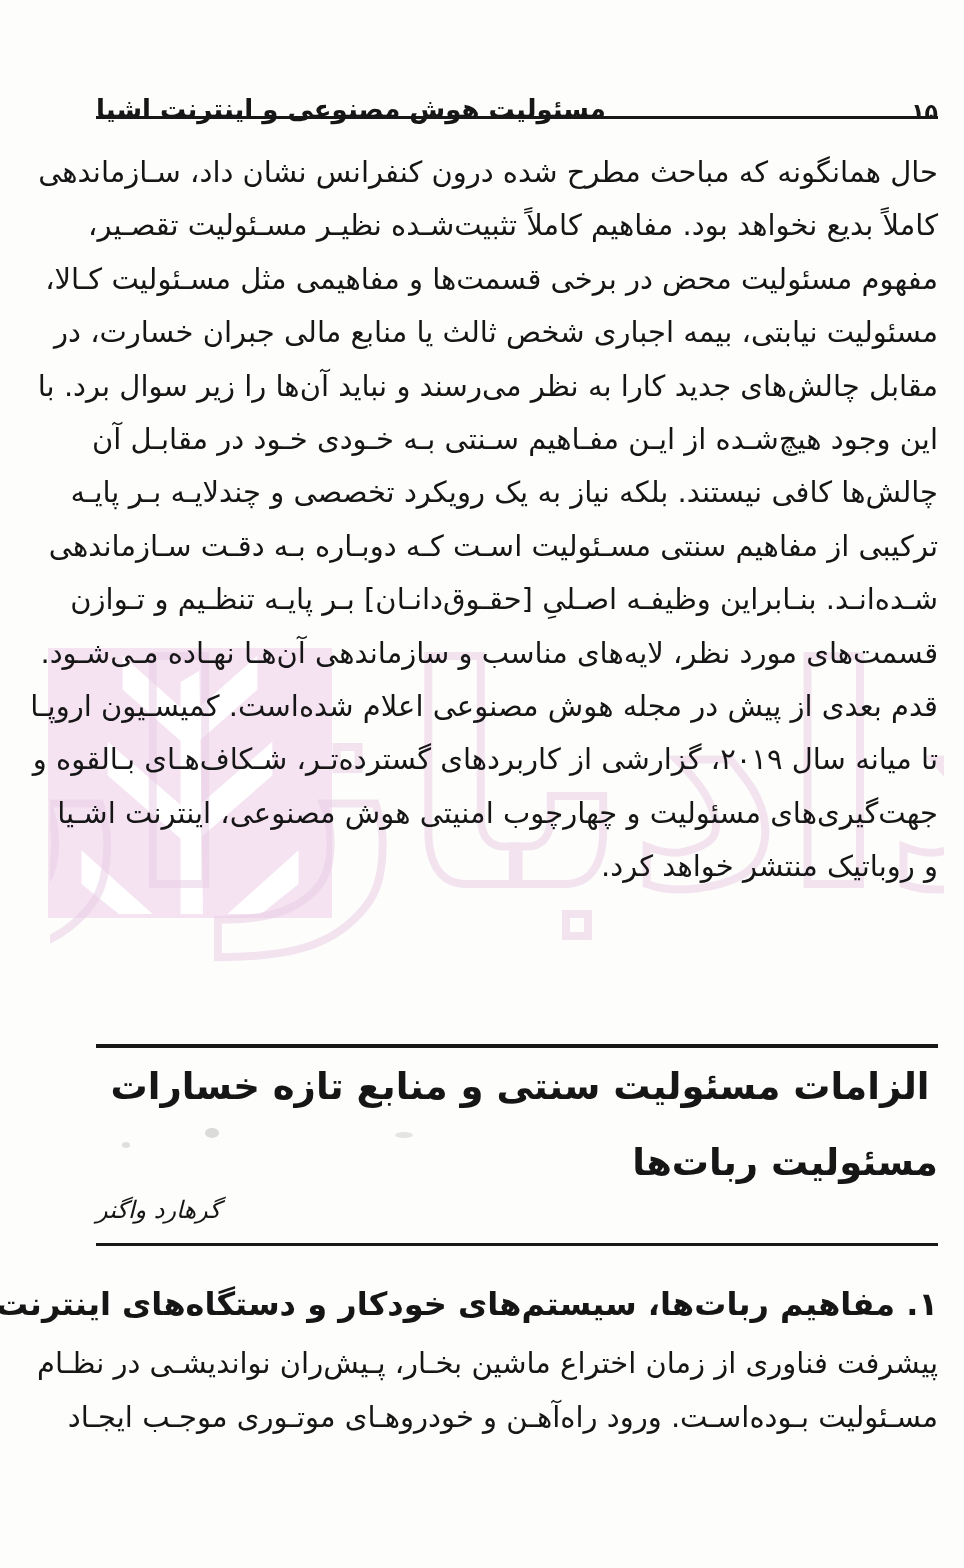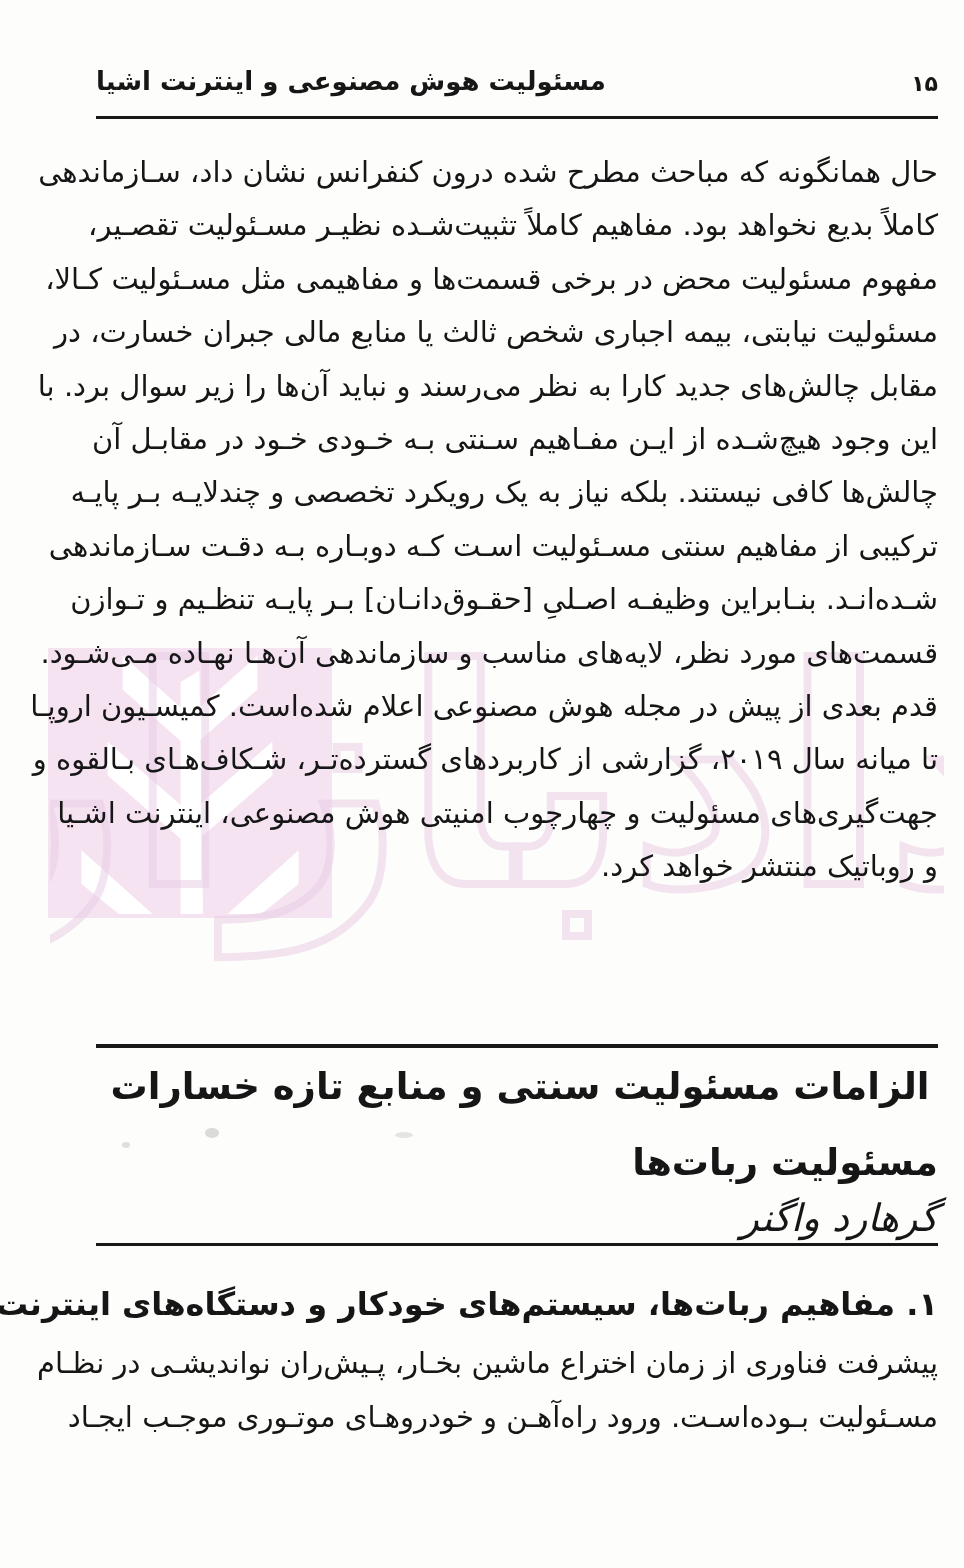--- a/index.html
+++ b/index.html
@@ -21,21 +21,21 @@
   .wm-textbox{position:absolute;left:50px;top:592px;width:894px;height:376px;}
   .wm-textbox svg{width:100%;height:100%;}
 
   
   .content{position:absolute;inset:0;z-index:1;}
 
   .header-row{
     position:absolute;top:66px;left:96px;right:26px;
     display:flex;justify-content:space-between;align-items:flex-end;
   }
-  .book-title{font-size:26px;font-weight:bold;letter-spacing:0;}
+  .book-title{font-size:26px;font-weight:bold;letter-spacing:0;margin-top:28px;}
   .page-number{font-size:22px;font-weight:bold;}
 
   .rule{position:absolute;left:96px;right:26px;height:3px;background:#181818;}
   .rule-1{top:116px;}
   .rule-2{top:1044px;height:4px;}
   .rule-3{top:1243px;}
 
   .para{position:absolute;top:146px;left:96px;right:26px;}
   .line{
     font-size:29px;line-height:53.4px;white-space:nowrap;
@@ -43,22 +43,22 @@
   }
   .line.last{text-align-last:right;}
 
   .chapter-title{
     position:absolute;left:102px;right:26px;text-align:center;
     font-weight:bold;font-size:37px;line-height:46px;
   }
   .chapter-title-1{top:1064px;}
   .chapter-title-2{top:1140px;text-align:right;}
   .chapter-author{
-    position:absolute;left:112px;right:26px;top:1196px;text-align:right;
-    font-style:italic;font-size:38px;
+    position:absolute;left:96px;right:26px;top:1196px;text-align:left;
+    font-style:italic;font-size:24px;
   }
 
   .section-heading{
     position:absolute;top:1282px;left:96px;right:26px;text-align:right;
     font-weight:bold;font-size:32px;line-height:44px;white-space:nowrap;
   }
   .section-body{position:absolute;top:1336px;left:96px;right:26px;}
   .section-body .line{line-height:54px;}
 
   .speck{position:absolute;background:#9a9a9a;opacity:.35;border-radius:50%;}

